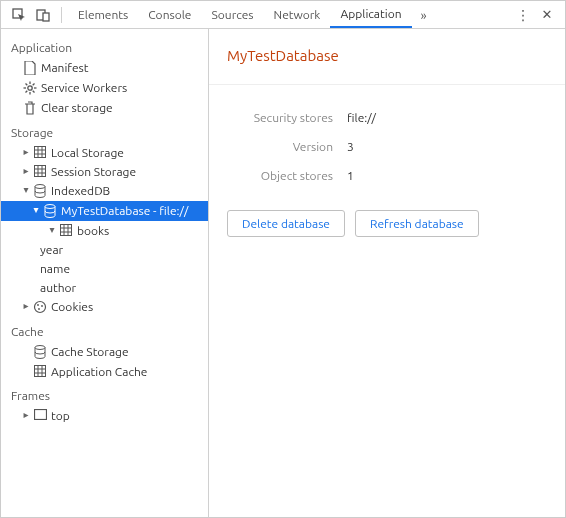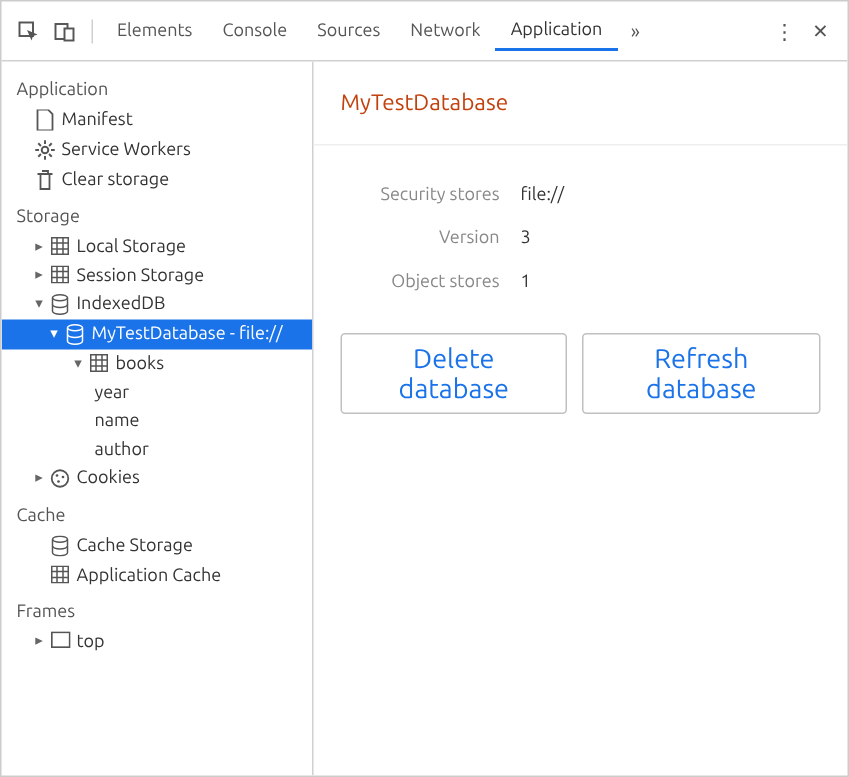--- a/index.html
+++ b/index.html
@@ -1,45 +1,45 @@
 <!DOCTYPE html>
 <html><head>
 <meta charset="utf-8">
 <style>
 * { margin: 0; padding: 0; box-sizing: border-box; font-family: "Segoe UI", Ubuntu, sans-serif; font-size: 12px; }
 body { width: 566px; height: 518px; background: #fff; color: #333; display: flex; flex-direction: column; border: 1px solid #ccc; }
-.toolbar { display: flex; align-items: center; height: 40px; border-bottom: 1px solid #d0d0d0; padding: 0 6px; }
+.toolbar { display: flex; align-items: center; height: 28px; border-bottom: 1px solid #d0d0d0; padding: 0 6px; }
 .toolbar .icon { width: 16px; height: 16px; display: inline-flex; align-items: center; justify-content: center; margin: 0 4px; color: #555; }
 .toolbar .divider { width: 1px; height: 16px; background: #d0d0d0; margin: 0 6px; }
 .tabs { display: flex; align-items: center; }
 .tab { padding: 6px 10px; color: #555; cursor: pointer; }
 .tab.active { color: #333; border-bottom: 2px solid #1a73e8; }
 .spacer { flex: 1; }
 .main { display: flex; flex: 1; overflow: hidden; }
 .sidebar { width: 208px; border-right: 1px solid #d0d0d0; overflow-y: auto; padding-top: 4px; }
 .section-header { color: #555; padding: 8px 10px 4px; }
 .tree-item { display: flex; align-items: flex-start; padding: 3px 4px 3px 10px; cursor: pointer; white-space: nowrap; }
 .tree-item.selected { background: #1a73e8; color: #fff; }
 .tree-item .expand { width: 10px; display: inline-flex; justify-content: center; color: #666; font-size: 10px; }
 .tree-item.selected .expand { color: #fff; }
 .tree-item .iconslot { width: 18px; display: inline-flex; align-items: center; justify-content: center; color: #555; }
 .tree-item.selected .iconslot { color: #fff; }
 .tree-item .label { padding-left: 2px; }
 .indent-1 { padding-left: 20px; }
 .indent-2 { padding-left: 30px; }
 .indent-3 { padding-left: 46px; }
-.indent-4 { padding-left: 60px; }
+.indent-4 { padding-left: 37px; }
 .content { flex: 1; padding: 0; }
 .content .title { font-size: 15px; font-weight: 400; padding: 18px 18px 20px; border-bottom: 1px solid #eee; color: #c2410c; }
 .props { padding: 18px 18px 10px; }
 .prop-row { display: flex; align-items: center; padding: 8px 0; }
 .prop-label { width: 120px; text-align: right; color: #888; padding-right: 14px; }
 .prop-value { color: #333; }
 .buttons { display: flex; gap: 10px; padding: 10px 18px; }
-.btn { border: 1px solid #c0c0c0; background: #fff; color: #1a73e8; padding: 6px 14px; border-radius: 3px; cursor: pointer; font-size: 18px; }
+.btn { border: 1px solid #c0c0c0; background: #fff; color: #1a73e8; padding: 6px 14px; border-radius: 3px; cursor: pointer; font-size: 12px; }
 svg { display: block; }
 </style>
 </head>
 <body>
 
 <div class="toolbar">
   <span class="icon">
     <svg width="14" height="14" viewBox="0 0 14 14">
         <rect x="1" y="1" width="9" height="9" fill="none" stroke="#555" stroke-width="1.3"></rect>
         <path d="M6 6 L13 9 L10 10 L9 13 Z" fill="#555"></path>

